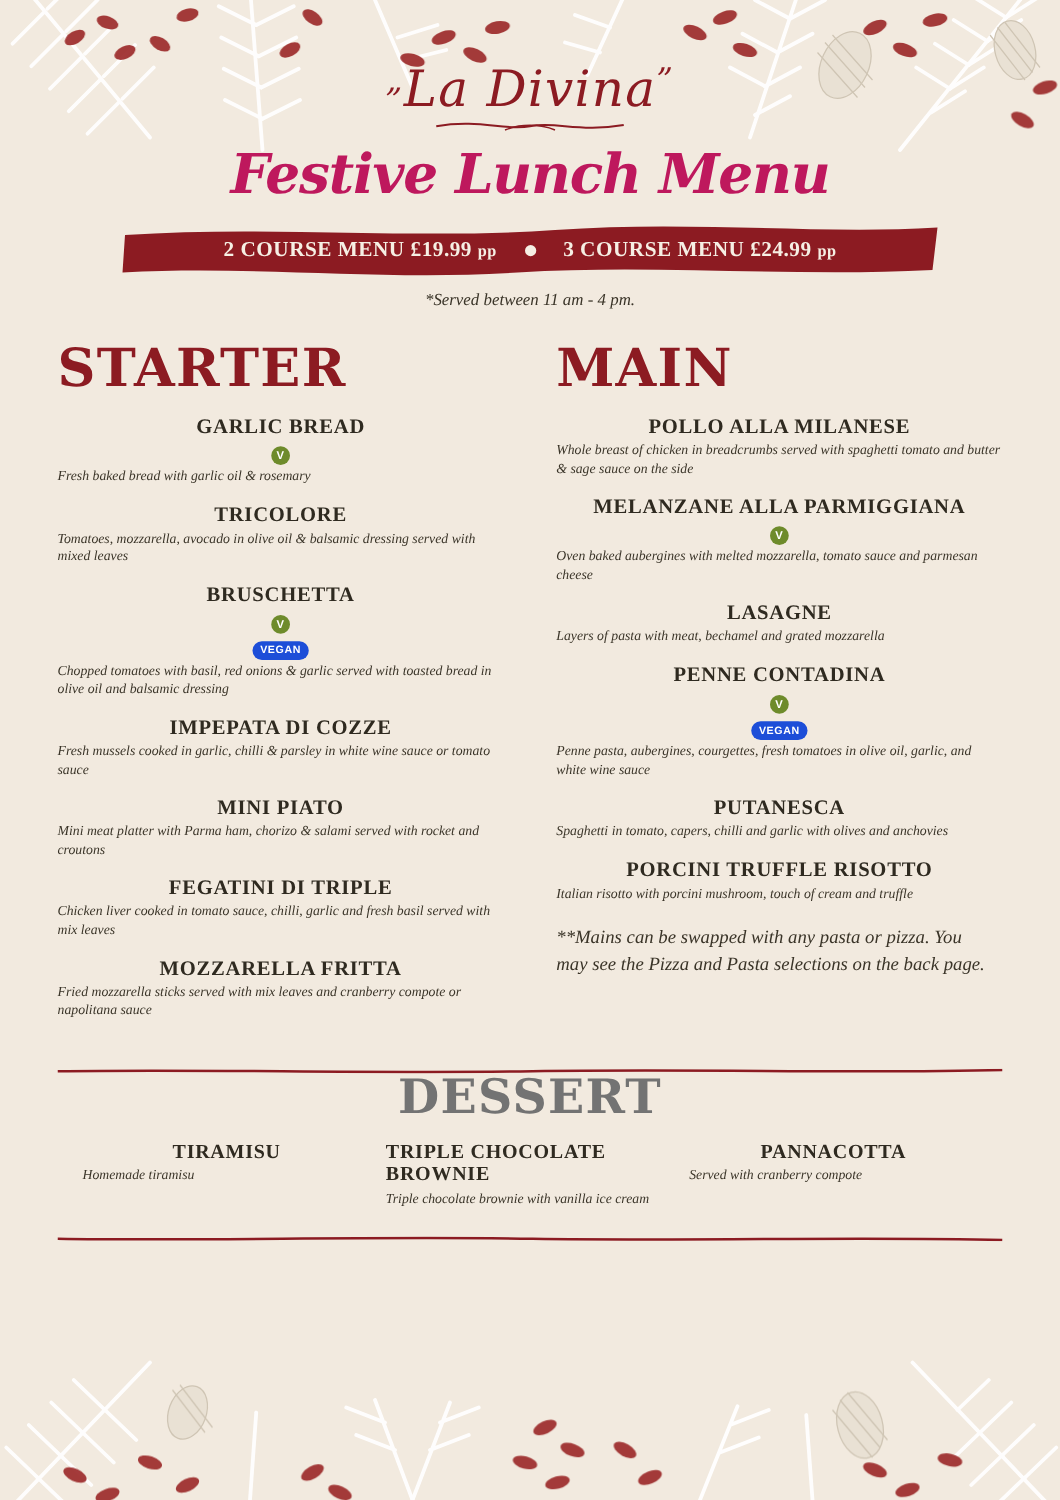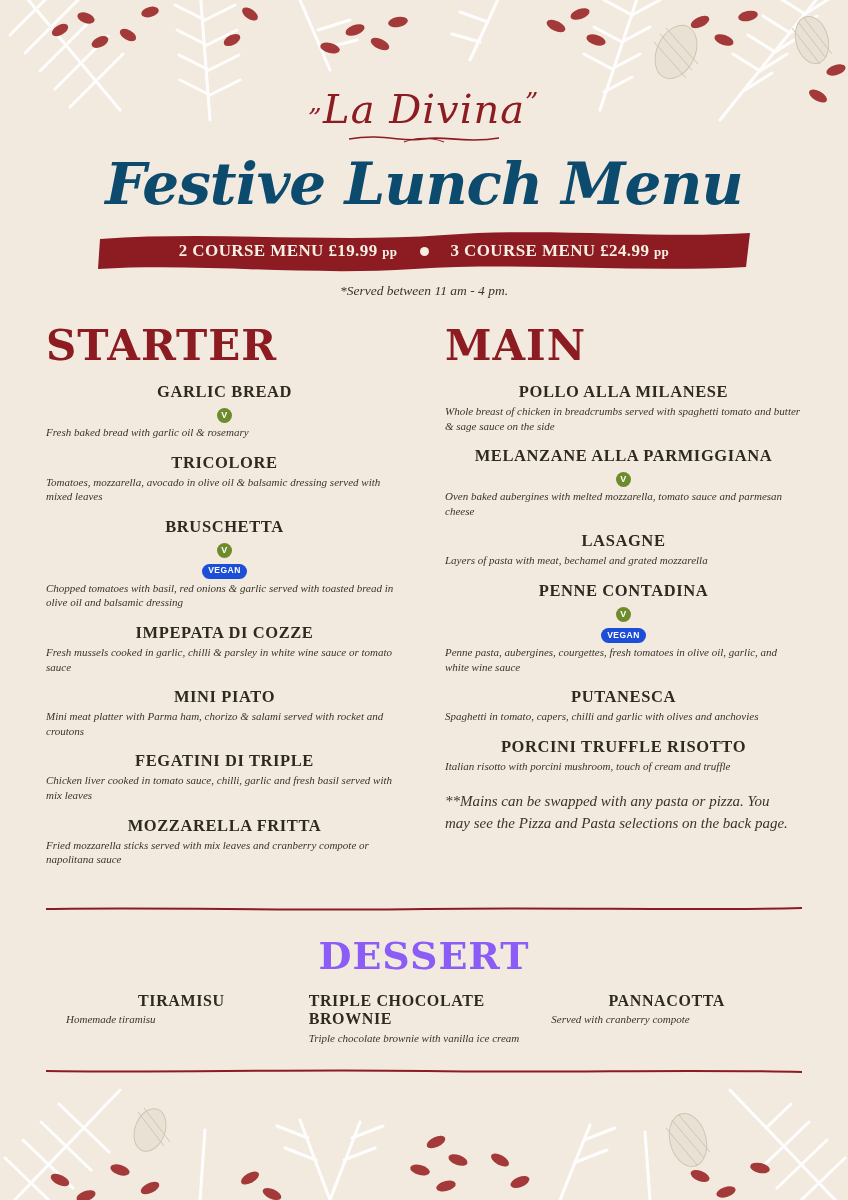--- a/index.html
+++ b/index.html
@@ -31,21 +31,21 @@
     width: 848px;
     pointer-events: none;
   }
   .deco-top { top: 0; height: 210px; }
   .deco-bottom { bottom: 0; height: 190px; }
 
   
   .header {
     position: relative;
     text-align: center;
-    padding-top: 89px;
+    padding-top: 52px;
   }
   .brand {
     font-family: "DejaVu Serif", serif;
     font-style: italic;
     font-size: 40px;
     color: #8c1b22;
     letter-spacing: 1px;
     line-height: 1;
   }
   .brand-quotes {
@@ -54,22 +54,22 @@
   }
   .brand-flourish {
     width: 160px;
     height: 12px;
     margin: 2px auto 0;
   }
   .title {
     font-family: "DejaVu Serif", serif;
     font-style: italic;
     font-weight: bold;
-    font-size: 58px;
-    color: #0c4a6e;
+    font-size: 44px;
+    color: #be185d;
     margin-top: 12px;
     line-height: 1;
     letter-spacing: -1px;
   }
   .banner {
     position: relative;
     width: 660px;
     margin: 16px auto 0;
     height: 44px;
   }
@@ -180,23 +180,23 @@
   
   .divider {
     margin: 16px 46px 0 46px;
     height: 4px;
   }
   .dessert-heading {
     text-align: center;
     font-family: "DejaVu Serif", serif;
     font-size: 38px;
     font-weight: bold;
-    color: #8b5cf6;
+    color: #737373;
     letter-spacing: 1px;
-    margin-top: 32px;
+    margin-top: 4px;
   }
   .dessert-row {
     display: flex;
     padding: 14px 66px 0 66px;
     gap: 12px;
   }
   .dessert-col { width: 33.33%; }
   .dessert-col .item-name { font-size: 16px; }
   .dessert-col .item-desc { max-width: 250px; }
 </style>

